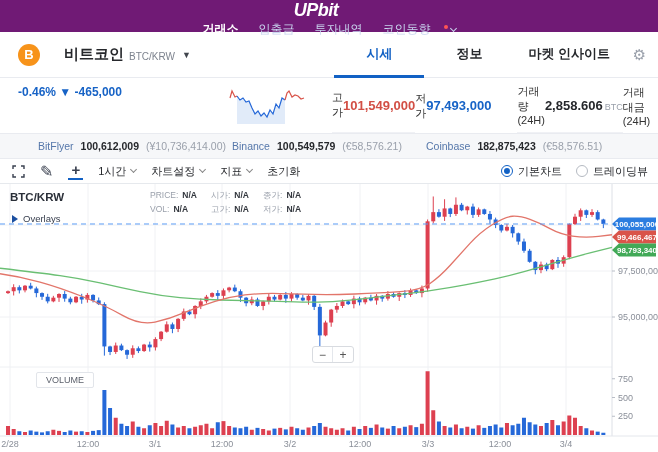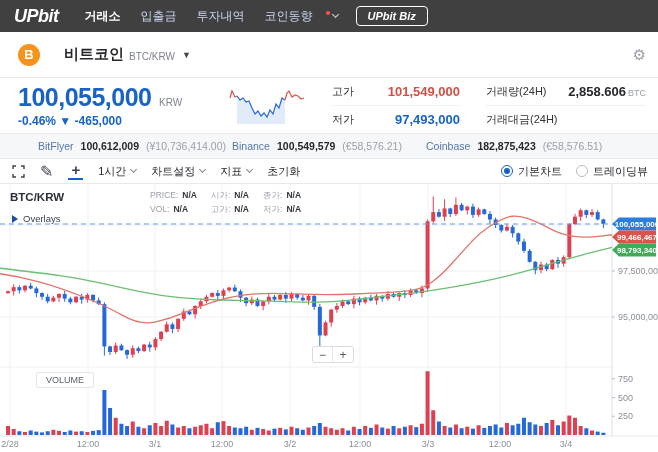--- a/index.html
+++ b/index.html
@@ -1,21 +1,21 @@
 <!DOCTYPE html>
 <html><head>
 <meta charset="utf-8">
 <style>
   * { box-sizing: border-box; margin: 0; padding: 0; }
   body { width: 658px; height: 452px; overflow: hidden; background: #fff;
          font-family: "Liberation Sans", sans-serif; }
   .app { position: relative; width: 658px; height: 452px; background: #fff; }
 
   
-  .nav { height: 32px; background: #404040; display: flex; align-items: center; padding: 0 14px; }
+  .nav { height: 32px; background: #701a75; display: flex; align-items: center; padding: 0 14px; flex-direction: column; }
   .logo { color: #fff; font-style: italic; font-weight: bold; font-size: 18px; letter-spacing: -0.5px; margin-right: 26px; cursor: pointer; }
   .nav-menu { display: flex; align-items: center; gap: 20px; }
   .nav-item { color: #c9d5ef; font-size: 12px; cursor: pointer; position: relative; white-space: nowrap; display: flex; align-items: center; gap: 5px; }
   .nav-item.active { color: #fff; font-weight: bold; }
   .red-dot { position: absolute; top: -4px; right: 8px; width: 4px; height: 4px; background: #ff5454; border-radius: 50%; }
   .chev { width: 5px; height: 5px; border-right: 1.4px solid #c9d5ef; border-bottom: 1.4px solid #c9d5ef; transform: rotate(45deg); margin-top: -3px; display: inline-block; }
   .chev.dark { border-color: #888; }
   .biz-btn { margin-left: 18px; border: 1.5px solid #fff; border-radius: 4px; color: #fff; font-style: italic; font-weight: bold; font-size: 11px; padding: 3px 11px; cursor: pointer; white-space: nowrap; }
 
   
@@ -30,21 +30,21 @@
   .gear { position: absolute; right: 12px; top: 50%; transform: translateY(-50%); color: #9aa0ab; font-size: 15px; cursor: pointer; }
 
   
   .price-section { height: 56px; position: relative; border-bottom: 1px solid #e9ebf0; }
   .price-main { position: absolute; left: 18px; top: 5px; }
   .price-value { font-size: 25px; font-weight: bold; color: #1763c6; letter-spacing: -0.5px; }
   .price-krw { font-size: 10px; color: #7d838e; margin-left: 3px; font-weight: normal; }
   .price-change { font-size: 12px; font-weight: bold; color: #1763c6; margin-top: 2px; }
   .spark { position: absolute; left: 228px; top: 8px; }
   .stats { position: absolute; left: 332px; right: 12px; top: 0; height: 100%; display: flex; gap: 26px; }
-  .stat-col { display: flex; flex-direction: column; }
+  .stat-col { display: flex; flex-direction: row; }
   .stat-col.c1 { flex: 0 0 128px; } .stat-col.c2 { flex: 1; }
   .stat-row { flex: 1; display: flex; align-items: center; justify-content: space-between; }
   .stat-row.divided { border-bottom: 1px solid #f0f1f5; }
   .stat-label { font-size: 11px; color: #333; }
   .stat-value { font-size: 13px; font-weight: bold; color: #26282c; }
   .stat-value.red { color: #d24f45; } .stat-value.blue { color: #1763c6; }
   .unit { font-size: 9px; color: #9aa0ab; font-weight: normal; margin-left: 2px; }
 
   
   .exchange-bar { height: 25px; background: #f6f7f9; border-bottom: 1px solid #e9ebf0; display: flex; align-items: center; padding: 0 38px; }
@@ -103,29 +103,30 @@
         </span>
       </span>
     <span class="biz-btn">UPbit Biz</span>
   </div>
 
   <div class="coin-header">
     <span class="btc-icon">B</span>
     <span class="coin-name">비트코인</span>
     <span class="coin-pair">BTC/KRW</span>
     <span class="coin-caret">▼</span>
+    <span class="tabs">
+        <span class="tab active">시세</span>
+        <span class="tab">정보</span>
+        <span class="tab">마켓 인사이트</span>
+      </span>
     <span class="gear">⚙</span>
   </div>
 
   <div class="price-section">
     <div class="price-main">
-      <div>
-        <span class="price-value">100,055,000</span>
-        <span class="price-krw">KRW</span>
-      </div>
       <div class="price-change">-0.46% ▼ -465,000</div>
     </div>
     <svg class="spark" id="spark-svg" width="80" height="38">
         <polygon points="9,10 12,14 15,12 18,16 21,15 24,22 27,28 30,25 33,30 36,27 39,31 42,24 45,28 48,18 51,22 54,12 57,14 57,38 9,38" fill="#d9e6f7" opacity="0.8"></polygon>
         <polyline points="2,12 4,5 7,11 9,10" fill="none" stroke="#d9544a" stroke-width="1.2"></polyline>
         <polyline points="9,10 12,14 15,12 18,16 21,15 24,22 27,28 30,25 33,30 36,27 39,31 42,24 45,28 48,18 51,22 54,12 57,14" fill="none" stroke="#2568d8" stroke-width="1.2"></polyline>
         <polyline points="57,14 59,7 61,5 64,11 67,9 70,10 73,13 76,12" fill="none" stroke="#d9544a" stroke-width="1.2"></polyline>
       </svg>
     <div class="stats">
       <div class="stat-col c1">

